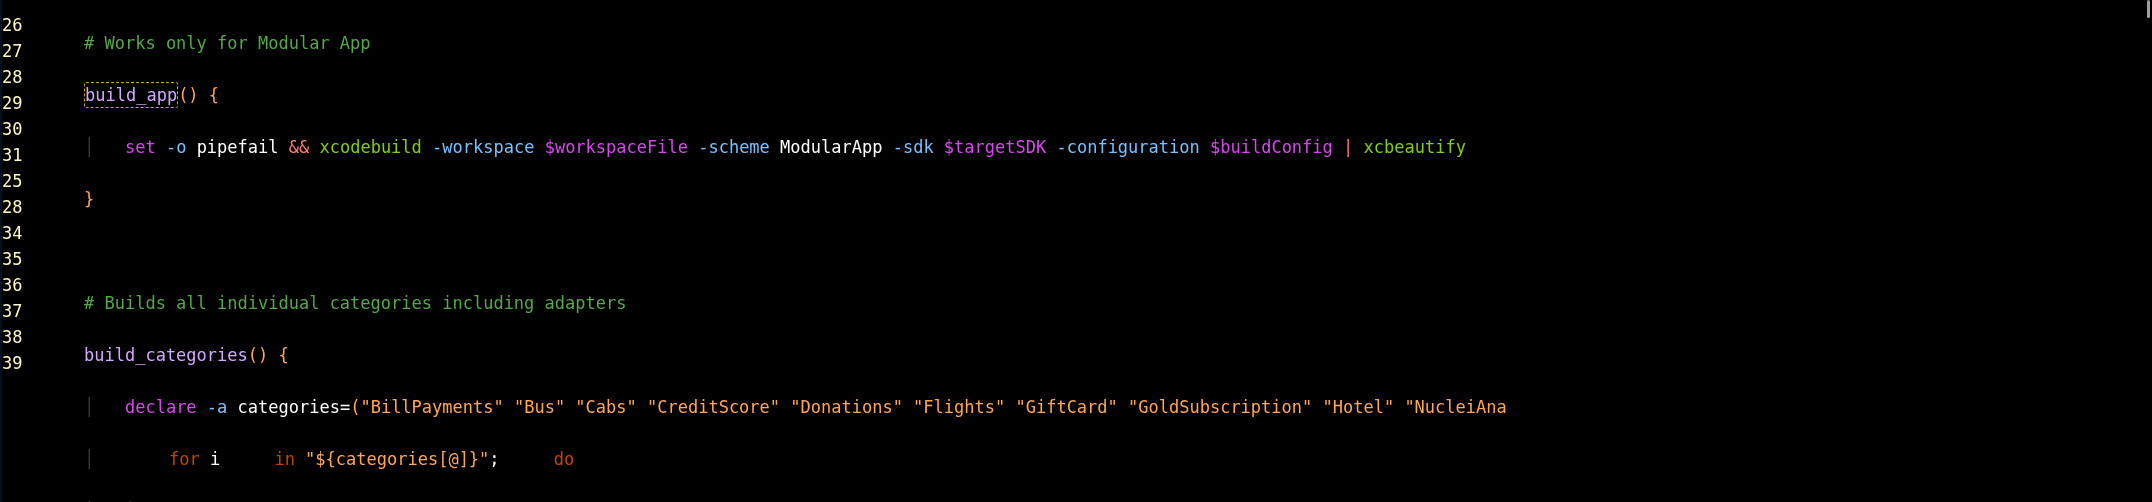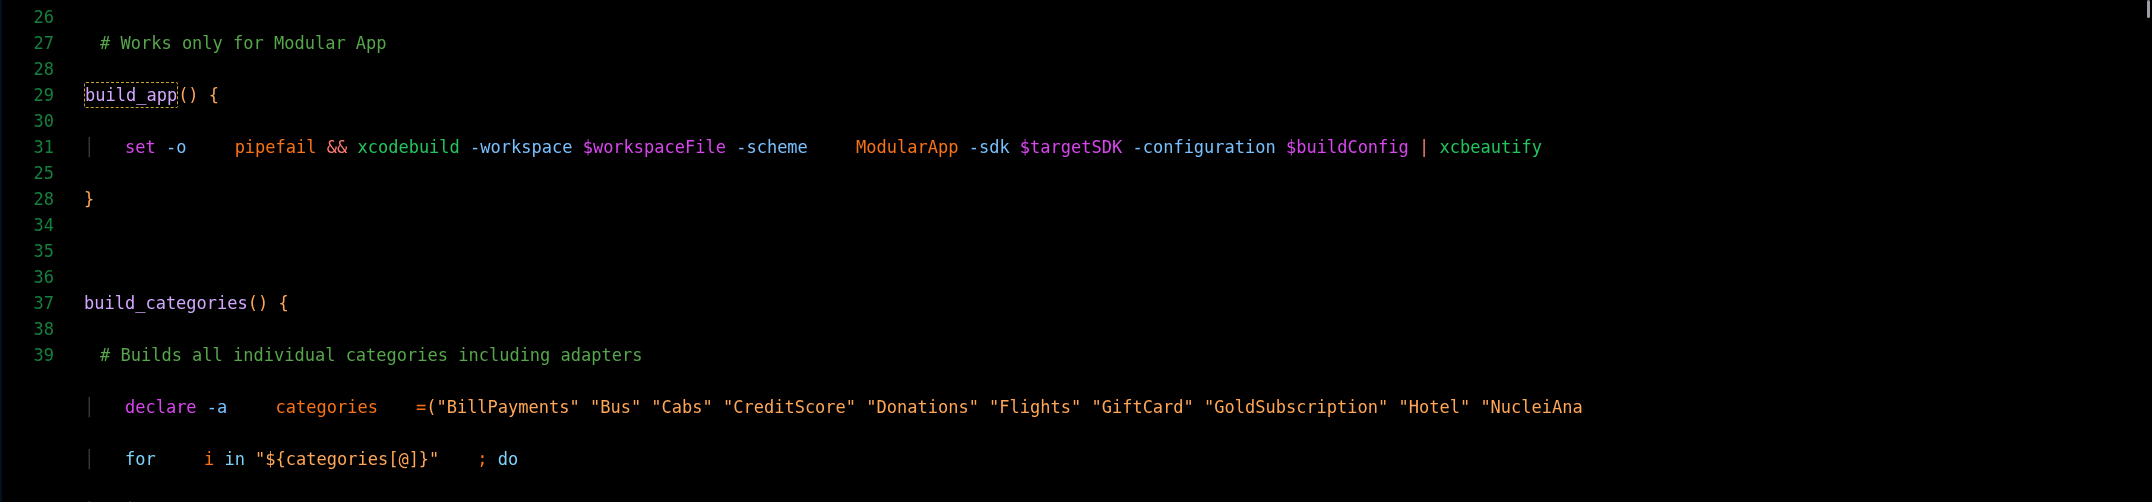--- a/index.html
+++ b/index.html
@@ -16,47 +16,47 @@
   }
   .editor {
     display: flex;
     width: 100%;
     height: 100%;
   }
   .gutter {
     width: 68px;
     flex: 0 0 68px;
     background: #000000;
-    color: #15803d;
-    text-align: right;
+    color: #fef9c3;
+    text-align: left;
     padding-right: 14px;
     box-sizing: border-box;
     user-select: none;
-    padding-top: 4px;
+    padding-top: 12px;
     border-left: 2px solid #1f6feb22;
   }
   .code {
     flex: 1;
     padding-left: 16px;
     white-space: pre;
     padding-top: 4px;
     position: relative;
   }
   .ln { height: 26px; }
   .row { height: 26px; display: block; }
-  .comment { color: #56a64b; margin-left: 16px; }
+  .comment { color: #56a64b; }
   .func { color: #d2a8ff; }
   .flag { color: #79c0ff; }
   .pipe { color: #ff7b72; }
   .var { color: #d946ef; }
   .str { color: #ffa657; }
-  .kw { color: #7dd3fc; }
+  .kw { color: #c2410c; margin-left: 44px; }
   .builtin { color: #d946ef; }
-  .cmdword { color: #22c55e; }
-  .plain { color: #f97316; padding-left: 38px; }
+  .cmdword { color: #84cc16; }
+  .plain { color: #ffffff; }
   .brace { color: #ffa657; }
   .paren { color: #ffa657; }
   .guide { color: #3b3b3b; }
   .highlight-box {
     border: 1px dashed #c9a227;
     padding: 2px 0px;
     border-radius: 2px;
   }
   .scrollbar-track {
     position: absolute;
@@ -95,22 +95,22 @@
     <div class="ln">38</div>
     <div class="ln">39</div>
   </div>
 
   <div class="code">
 <span class="row"><span class="comment"># Works only for Modular App</span></span>
 <span class="row"><span class="highlight-box"><span class="func">build_app</span></span><span class="paren">()</span><span class="brace"> {</span></span>
 <span class="row"><span class="guide">│   </span><span class="builtin">set</span><span class="flag"> -o</span><span class="plain"> pipefail</span><span class="pipe"> &amp;&amp; </span><span class="cmdword">xcodebuild</span><span class="flag"> -workspace </span><span class="var">$workspaceFile</span><span class="flag"> -scheme </span><span class="plain">ModularApp</span><span class="flag"> -sdk </span><span class="var">$targetSDK</span><span class="flag"> -configuration </span><span class="var">$buildConfig</span><span class="pipe"> | </span><span class="cmdword">xcbeautify</span></span>
 <span class="row"><span class="brace">}</span></span>
 <span class="row"><span class="plain"></span></span>
+<span class="row"><span class="comment"># Builds all individual categories including adapters</span></span>
 <span class="row"><span class="func">build_categories</span><span class="paren">()</span><span class="brace"> {</span></span>
-<span class="row"><span class="comment"># Builds all individual categories including adapters</span></span>
 <span class="row"><span class="guide">│   </span><span class="builtin">declare</span><span class="flag"> -a</span><span class="plain"> categories</span><span class="plain">=</span><span class="paren">(</span><span class="str">"BillPayments" "Bus" "Cabs" "CreditScore" "Donations" "Flights" "GiftCard" "GoldSubscription" "Hotel" "NucleiAna</span></span>
 <span class="row"><span class="guide">│   </span><span class="kw">for</span><span class="plain"> i </span><span class="kw">in</span><span class="str"> "${categories[@]}"</span><span class="plain">; </span><span class="kw">do</span></span>
 <span class="row"><span class="guide">│   │   </span><span class="builtin">echo</span><span class="str"> "\033[1;36m Building: $i \033[0m"</span></span>
 
 
 
 
 
     <div class="scrollbar-track">
       <div class="scrollbar-thumb"></div>

